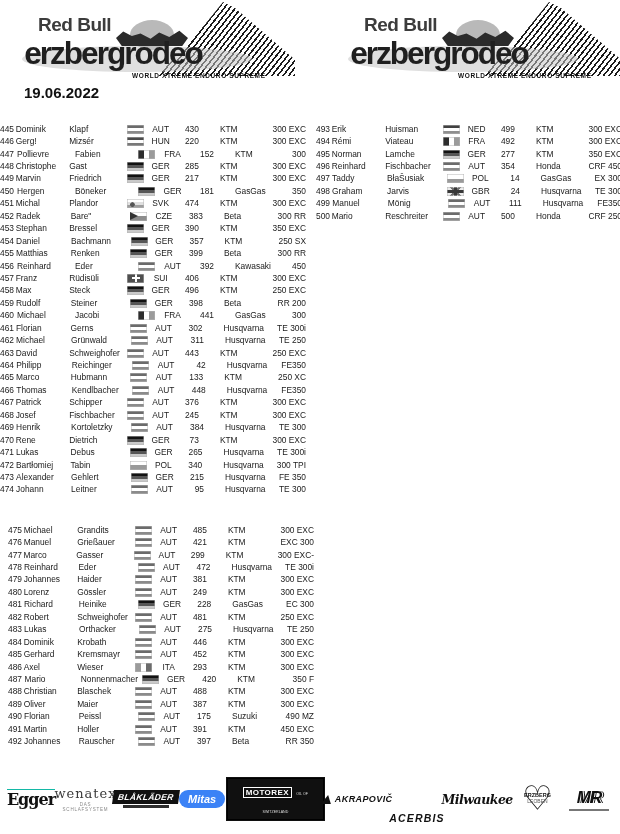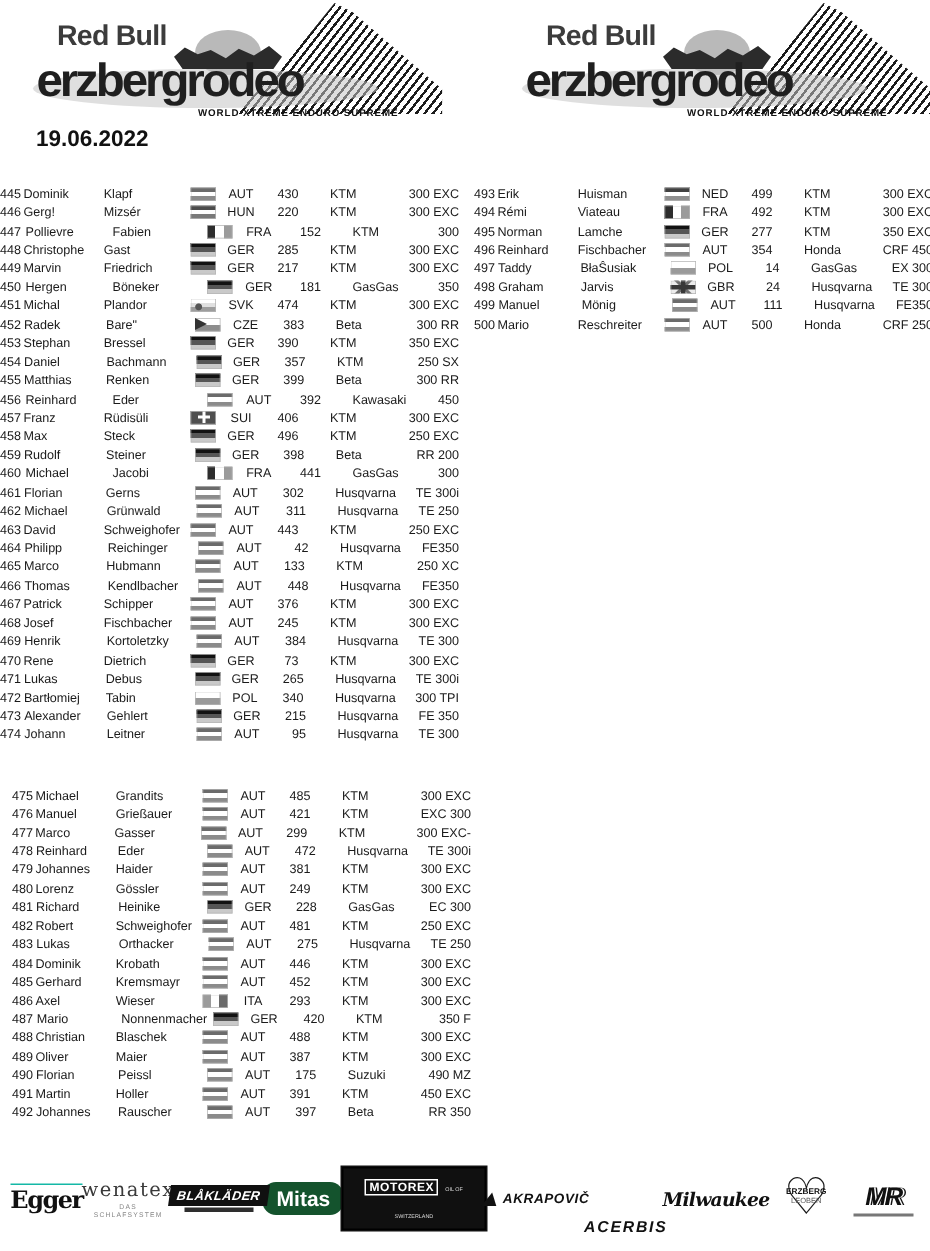--- a/index.html
+++ b/index.html
@@ -74,22 +74,22 @@
   .sp{display:flex;flex-direction:column;align-items:center;justify-content:center;
     min-width:50px;color:#111;text-align:center;}
   .sp .lbl{white-space:nowrap;}
   .sp-egger .lbl{font-family:"DejaVu Serif",serif;font-weight:bold;font-size:16px;
     letter-spacing:-1px;border-top:1px solid #14b8a6;}
   .sp-wenatex .lbl{font-family:"DejaVu Serif",serif;font-size:13px;letter-spacing:1px;color:#3a3a3a;}
   .sp-wenatex .sub{font-size:4.5px;color:#888;letter-spacing:0.8px;margin-top:1px;}
   .sp-blaklader .box{background:#101010;color:#fff;padding:2px 5px;transform:skewX(-8deg);
     font-size:8.5px;font-weight:bold;font-style:italic;letter-spacing:0.3px;}
   .sp-blaklader .bar{width:46px;height:3px;background:#2e2e2e;margin-top:1px;}
-  .sp-mitas .box{background:#14532d;border-radius:9px;padding:3px 9px;color:#fff;
-    font-weight:bold;font-size:14px;}
+  .sp-mitas .box{background:#3b82f6;border-radius:9px;padding:3px 9px;color:#fff;
+    font-weight:bold;font-style:italic;font-size:11px;}
   .sp-motorex .box{background:#101010;color:#fff;padding:2px 4px;border:1px solid #000;
     box-shadow:0 0 0 1px #101010;}
   .sp-motorex .lbl{font-size:8px;font-weight:bold;letter-spacing:0.4px;border:1px solid #fff;padding:0 2px;margin-top:28px;}
   .sp-motorex .sub{font-size:3.6px;color:#ddd;margin-top:1px;}
   .sp-akrapovic{flex-direction:row;gap:3px;}
   .sp-akrapovic .tri{width:0;height:0;border-left:5px solid transparent;border-right:5px solid transparent;
     border-bottom:9px solid #111;transform:skewX(-14deg);}
   .sp-akrapovic .lbl{font-weight:bold;font-style:italic;font-size:9px;letter-spacing:0.4px;text-align:center;}
   .sp-acerbis .lbl{font-weight:bold;font-style:italic;font-size:10.5px;letter-spacing:1.2px;margin-top:37px;}
   .sp-milwaukee .lbl{font-family:"DejaVu Serif",serif;font-style:italic;font-weight:bold;

